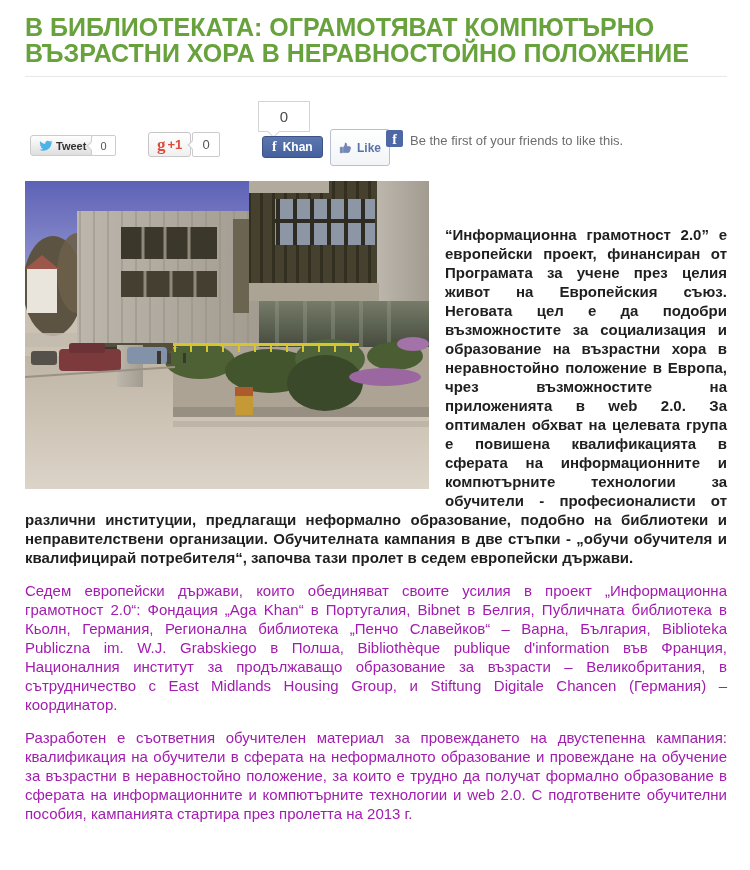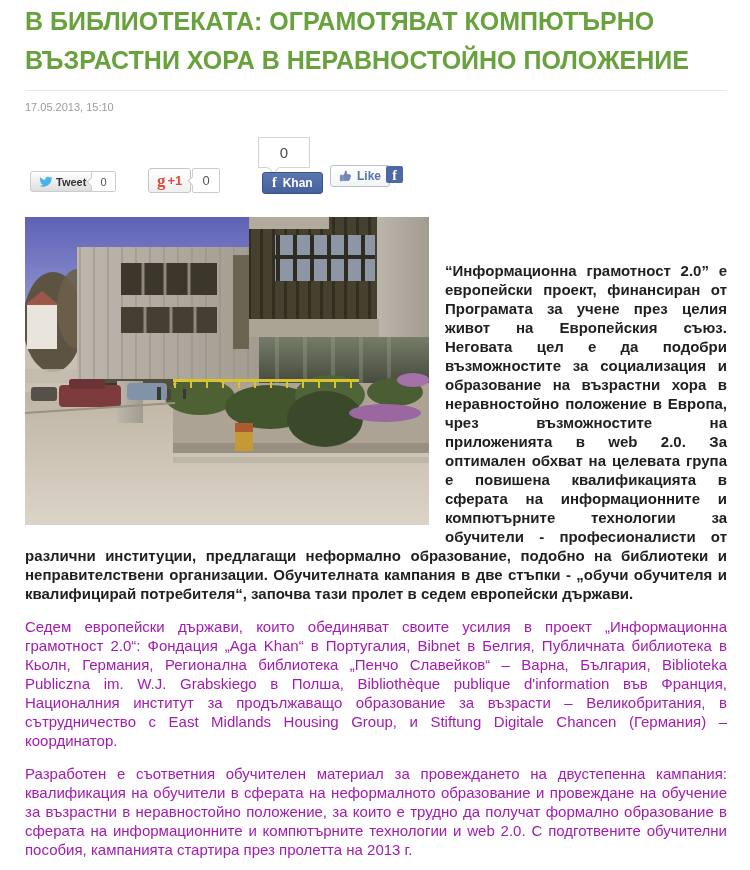--- a/index.html
+++ b/index.html
@@ -6,21 +6,21 @@
   html,body { background:#ffffff; }
   .page {
     position:relative; width:750px; height:870px; margin:0 auto;
     background:#ffffff; overflow:hidden;
     font-family:"Liberation Sans", sans-serif;
   }
   .content { position:absolute; left:25px; top:0; width:702px; }
 
   
   .title {
-    margin-top:2px; font-size:25px; line-height:39px; font-weight:bold;
+    margin-top:14px; font-size:25px; line-height:26px; font-weight:bold;
     color:#67a23c; letter-spacing:0px;
   }
   .rule { margin-top:10px; border:none; border-top:1px solid #e8e8e8; height:0; }
   .date { margin-top:10px; font-size:11px; color:#9b9b9b; }
 
   
   .social { position:relative; height:62px; margin-top:22px; }
   .widget-btn {
     position:absolute; display:inline-flex; align-items:center;
     border:1px solid #cccccc; border-radius:3px; cursor:pointer;
@@ -59,21 +59,21 @@
     transform:rotate(45deg);
   }
   .share-btn {
     left:237px; top:37px; height:22px; padding:0 9px; gap:6px;
     background:linear-gradient(#5c77b0,#45619d); border:1px solid #3b5384;
     color:#ffffff; font-size:12px;
   }
   .share-f { font-family:"Liberation Serif", serif; font-size:14px; font-weight:bold; color:#ffffff; }
 
   .like-btn {
-    left:305px; top:30px; height:22px; padding:0 8px; gap:4px;
+    left:305px; top:30px; height:37px; padding:0 8px; gap:4px;
     background:linear-gradient(#ffffff,#f2f4f7); border:1px solid #b8c0ce;
     color:#5873a8; font-size:12px;
   }
   .fb-badge {
     position:absolute; left:361px; top:31px; width:17px; height:17px;
     border-radius:2px; background:#4e68a5; color:#ffffff; cursor:pointer;
     font-family:"Liberation Serif", serif; font-size:14px; font-weight:bold;
     display:flex; align-items:flex-end; justify-content:center; line-height:15px;
   }
   .like-text { position:absolute; left:385px; top:34px; font-size:13px; color:#6d6d6d; }
@@ -92,21 +92,20 @@
   .para { margin-top:14px; font-size:15px; line-height:19px; color:#a21caf; text-align:justify; }
 </style>
 </head>
 <body>
 
 <div class="page">
   <div class="content">
 
     <h1 class="title">В БИБЛИОТЕКАТА: ОГРАМОТЯВАТ КОМПЮТЪРНО ВЪЗРАСТНИ ХОРА В НЕРАВНОСТОЙНО ПОЛОЖЕНИЕ</h1>
     <hr class="rule">
-    <div class="date">17.05.2013, 15:10</div>
 
     <div class="social">
 
       <div class="widget-btn tweet-btn">
         <span style="display:inline-flex;">
           <svg width="14" height="14" viewBox="0 0 16 16">
               <path fill="#4ab3e8" d="M15.5 3.2c-.5.2-1 .4-1.6.5.6-.35 1-.9 1.2-1.55-.55.33-1.15.56-1.8.7C12.8 2.3 12.05 2 11.2 2c-1.6 0-2.9 1.3-2.9 2.9 0 .23.03.45.08.66C6 5.44 3.9 4.3 2.5 2.55c-.25.43-.4.93-.4 1.46 0 1 .5 1.9 1.3 2.42-.48-.02-.93-.15-1.32-.37v.04c0 1.4 1 2.57 2.33 2.84-.24.07-.5.1-.76.1-.19 0-.37-.02-.55-.05.37 1.15 1.44 2 2.7 2.02-1 .78-2.24 1.24-3.6 1.24-.23 0-.46-.01-.69-.04C2.8 13.06 4.3 13.5 5.9 13.5c6.3 0 9.7-5.2 9.7-9.7v-.44c.67-.48 1.25-1.08 1.7-1.76-.6.27-1.26.45-1.8.6z"></path>
             </svg>
         </span>
         <span>Tweet</span>
@@ -128,20 +127,21 @@
       <div class="widget-btn like-btn">
         <span style="display:inline-flex;">
           <svg width="14" height="14" viewBox="0 0 16 16">
               <path fill="#7287b5" stroke="#5a6da0" stroke-width="0.6" d="M1.5 7h2.4v6.5H1.5zM5 13.2h5.3c.8 0 1.5-.5 1.7-1.2l1.2-3.6c.3-1-.4-2-1.5-2H8.8V3.8c0-.9-.7-1.6-1.6-1.6l-.5 2.7L5 7.5z"></path>
             </svg>
         </span>
         <span>Like</span>
       </div>
 
       <div class="fb-badge">f</div>
+      <div class="like-text">Be the first of your friends to like this.</div>
     </div>
 
     <div class="article">
 
       <div class="photo">
         <svg width="404" height="308" viewBox="0 0 404 308">
           <defs>
             <linearGradient id="skyG" x1="0" y1="0" x2="0" y2="1">
               <stop offset="0" stop-color="#5e62b6"></stop>
                 <stop offset="1" stop-color="#a3a6d8"></stop>

